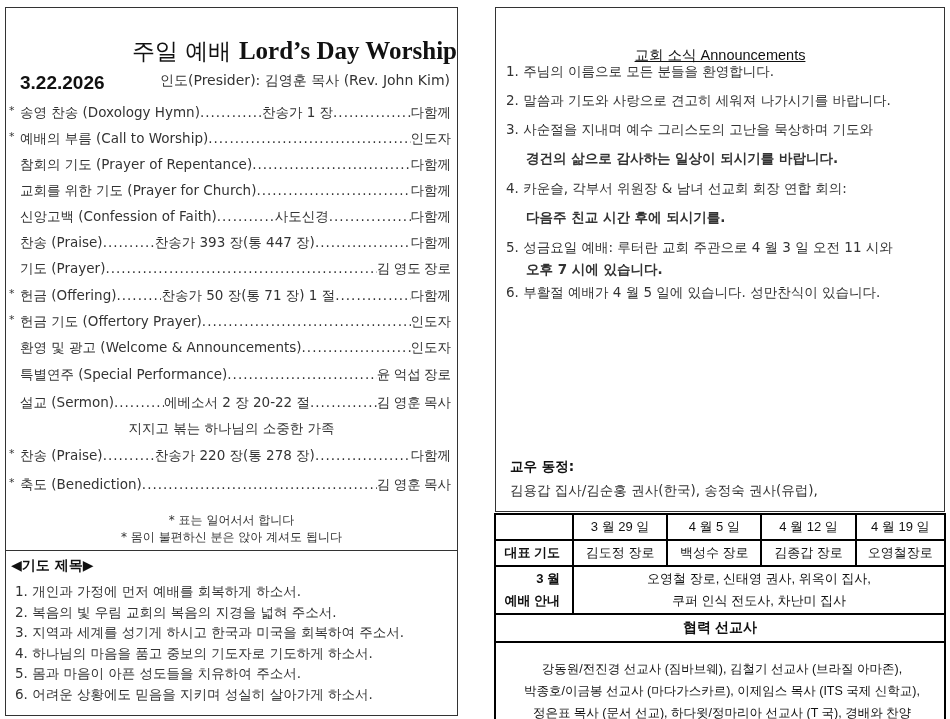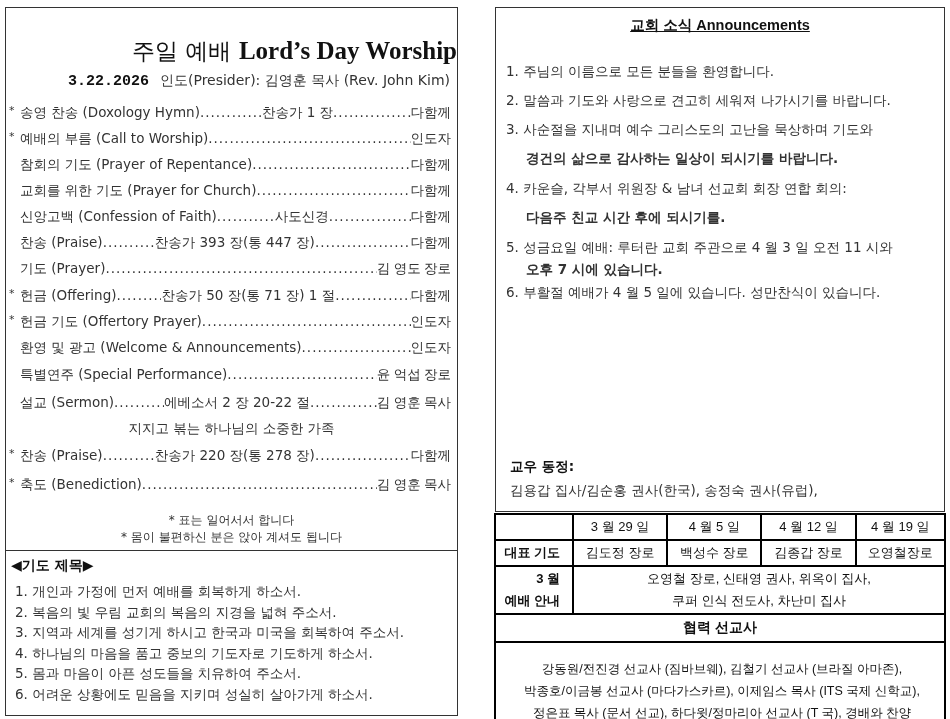--- a/index.html
+++ b/index.html
@@ -14,21 +14,21 @@
     .worship-section { position: absolute; left: 0; top: 0; width: 451px; height: 542px; }
     .worship-title {
       position: absolute; left: 0; top: 28px; width: 451px; text-align: right;
       font-size: 24px; color: #111; white-space: nowrap;
     }
     .worship-title .en { font-family: "Liberation Serif", "DejaVu Serif", serif; font-weight: bold; font-size: 25px; }
     .worship-title .ko { font-family: "DejaVu Sans", sans-serif; font-size: 23px; }
     .date-line {
       position: absolute; left: 14px; top: 64px; width: 432px; font-size: 14px; white-space: nowrap;
     }
-    .date-line .date { font-family: Liberation Mono, monospace; font-weight: bold; font-size: 15px; color: #111; margin-left: 48px; }
+    .date-line .date { font-family: Liberation Sans, sans-serif; font-weight: bold; font-size: 19px; color: #111; }
     .date-line .presider { position: absolute; right: 2px; top: 0; font-size: 14px; color: #333; }
 
     .order-list { position: absolute; left: 0; top: 96px; width: 451px; }
     .order-row {
       position: absolute; left: 0; width: 451px; height: 22px;
       font-size: 13.5px; color: #333; white-space: nowrap; overflow: hidden;
     }
     .order-row .star { position: absolute; left: 3px; top: 0; font-size: 11px; }
     .order-row .text { position: absolute; left: 14px; right: 6px; top: 0; display: flex; }
     .order-row .name { flex: 0 0 auto; }
@@ -49,22 +49,22 @@
     .prayer-title { position: absolute; left: 5px; top: 6px; font-size: 14px; font-weight: bold; color: #111; }
     .prayer-list { position: absolute; left: 9px; top: 30px; width: 440px; font-size: 13.5px; color: #333; line-height: 20.5px; }
     .prayer-list div { white-space: nowrap; }
 
     
     .right-panel {
       position: absolute; left: 495px; top: 7px; width: 450px; height: 505px;
       border: 1px solid #333;
     }
     .ann-title {
-      position: absolute; left: 0; top: 8px; width: 448px; text-align: center;
-      font-family: "Liberation Sans", sans-serif; font-size: 14.5px; font-weight: bold; color: #111; text-decoration: underline;
+      position: absolute; left: 0; top: 38px; width: 448px; text-align: center;
+      font-family: "Liberation Sans", sans-serif; font-size: 14.5px; font-weight: normal; color: #111; text-decoration: underline;
     }
     .ann-list { position: absolute; left: 10px; top: 55px; width: 436px; font-size: 13.5px; color: #333; }
     .ann-line { position: absolute; left: 0; white-space: nowrap; }
     .ann-line.indent { left: 20px; font-weight: bold; }
     .member-title { position: absolute; left: 14px; top: 450px; font-size: 13.5px; font-weight: bold; color: #111; }
     .member-text { position: absolute; left: 14px; top: 474px; font-size: 13.5px; color: #333; white-space: nowrap; }
 
     
     .info-table {
       position: absolute; left: 494px; top: 513px; width: 452px; height: 228px;

